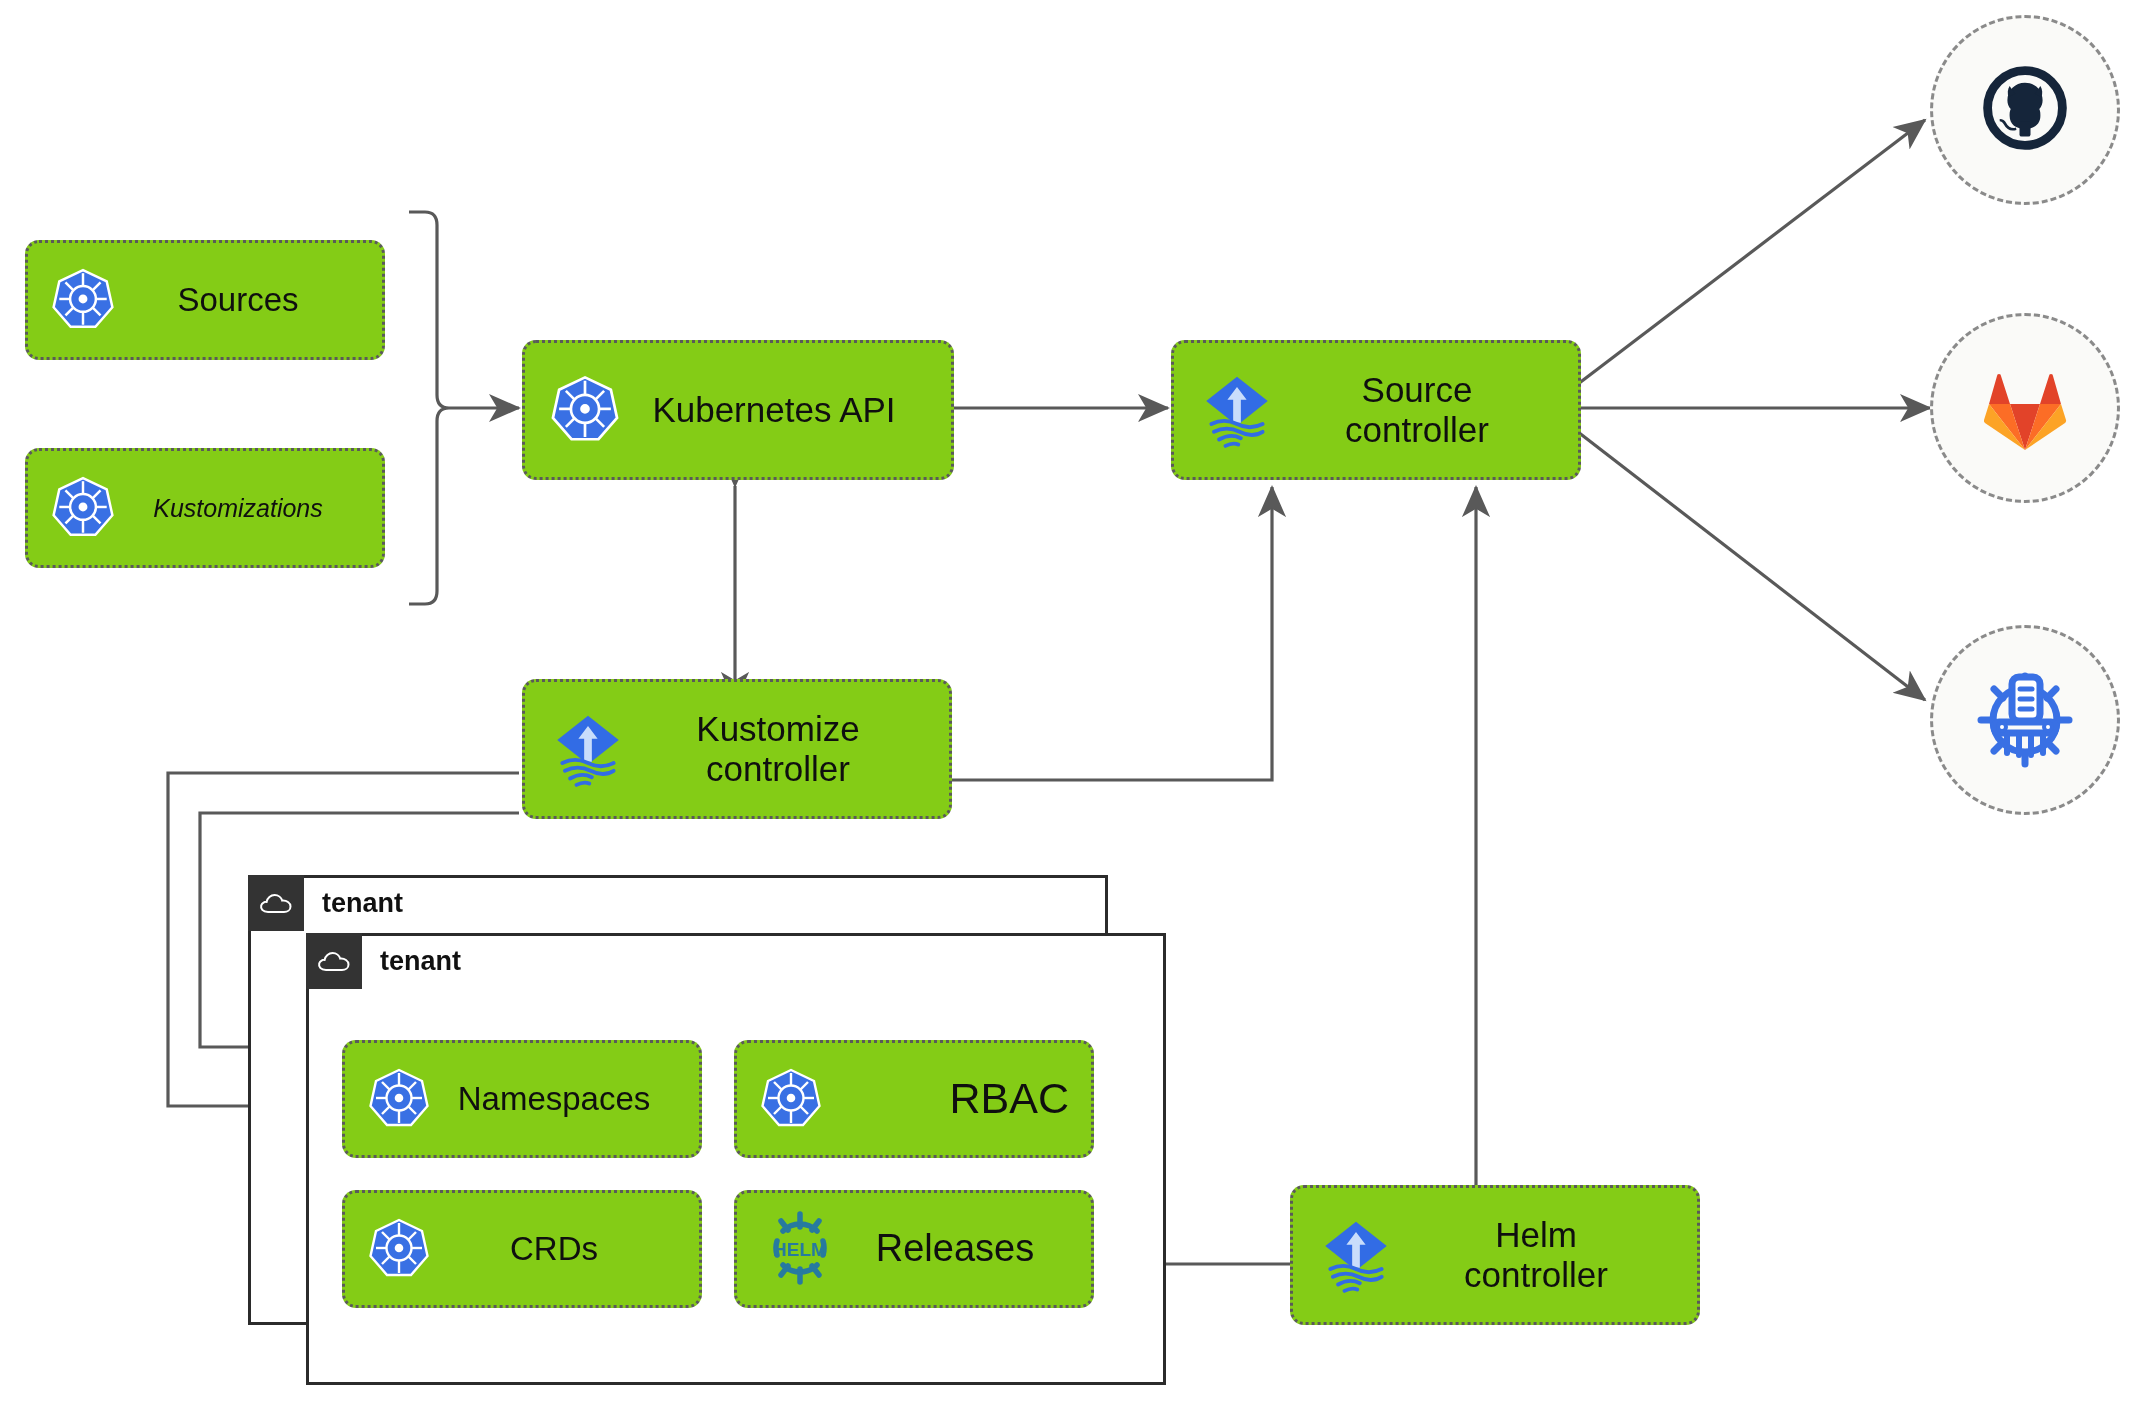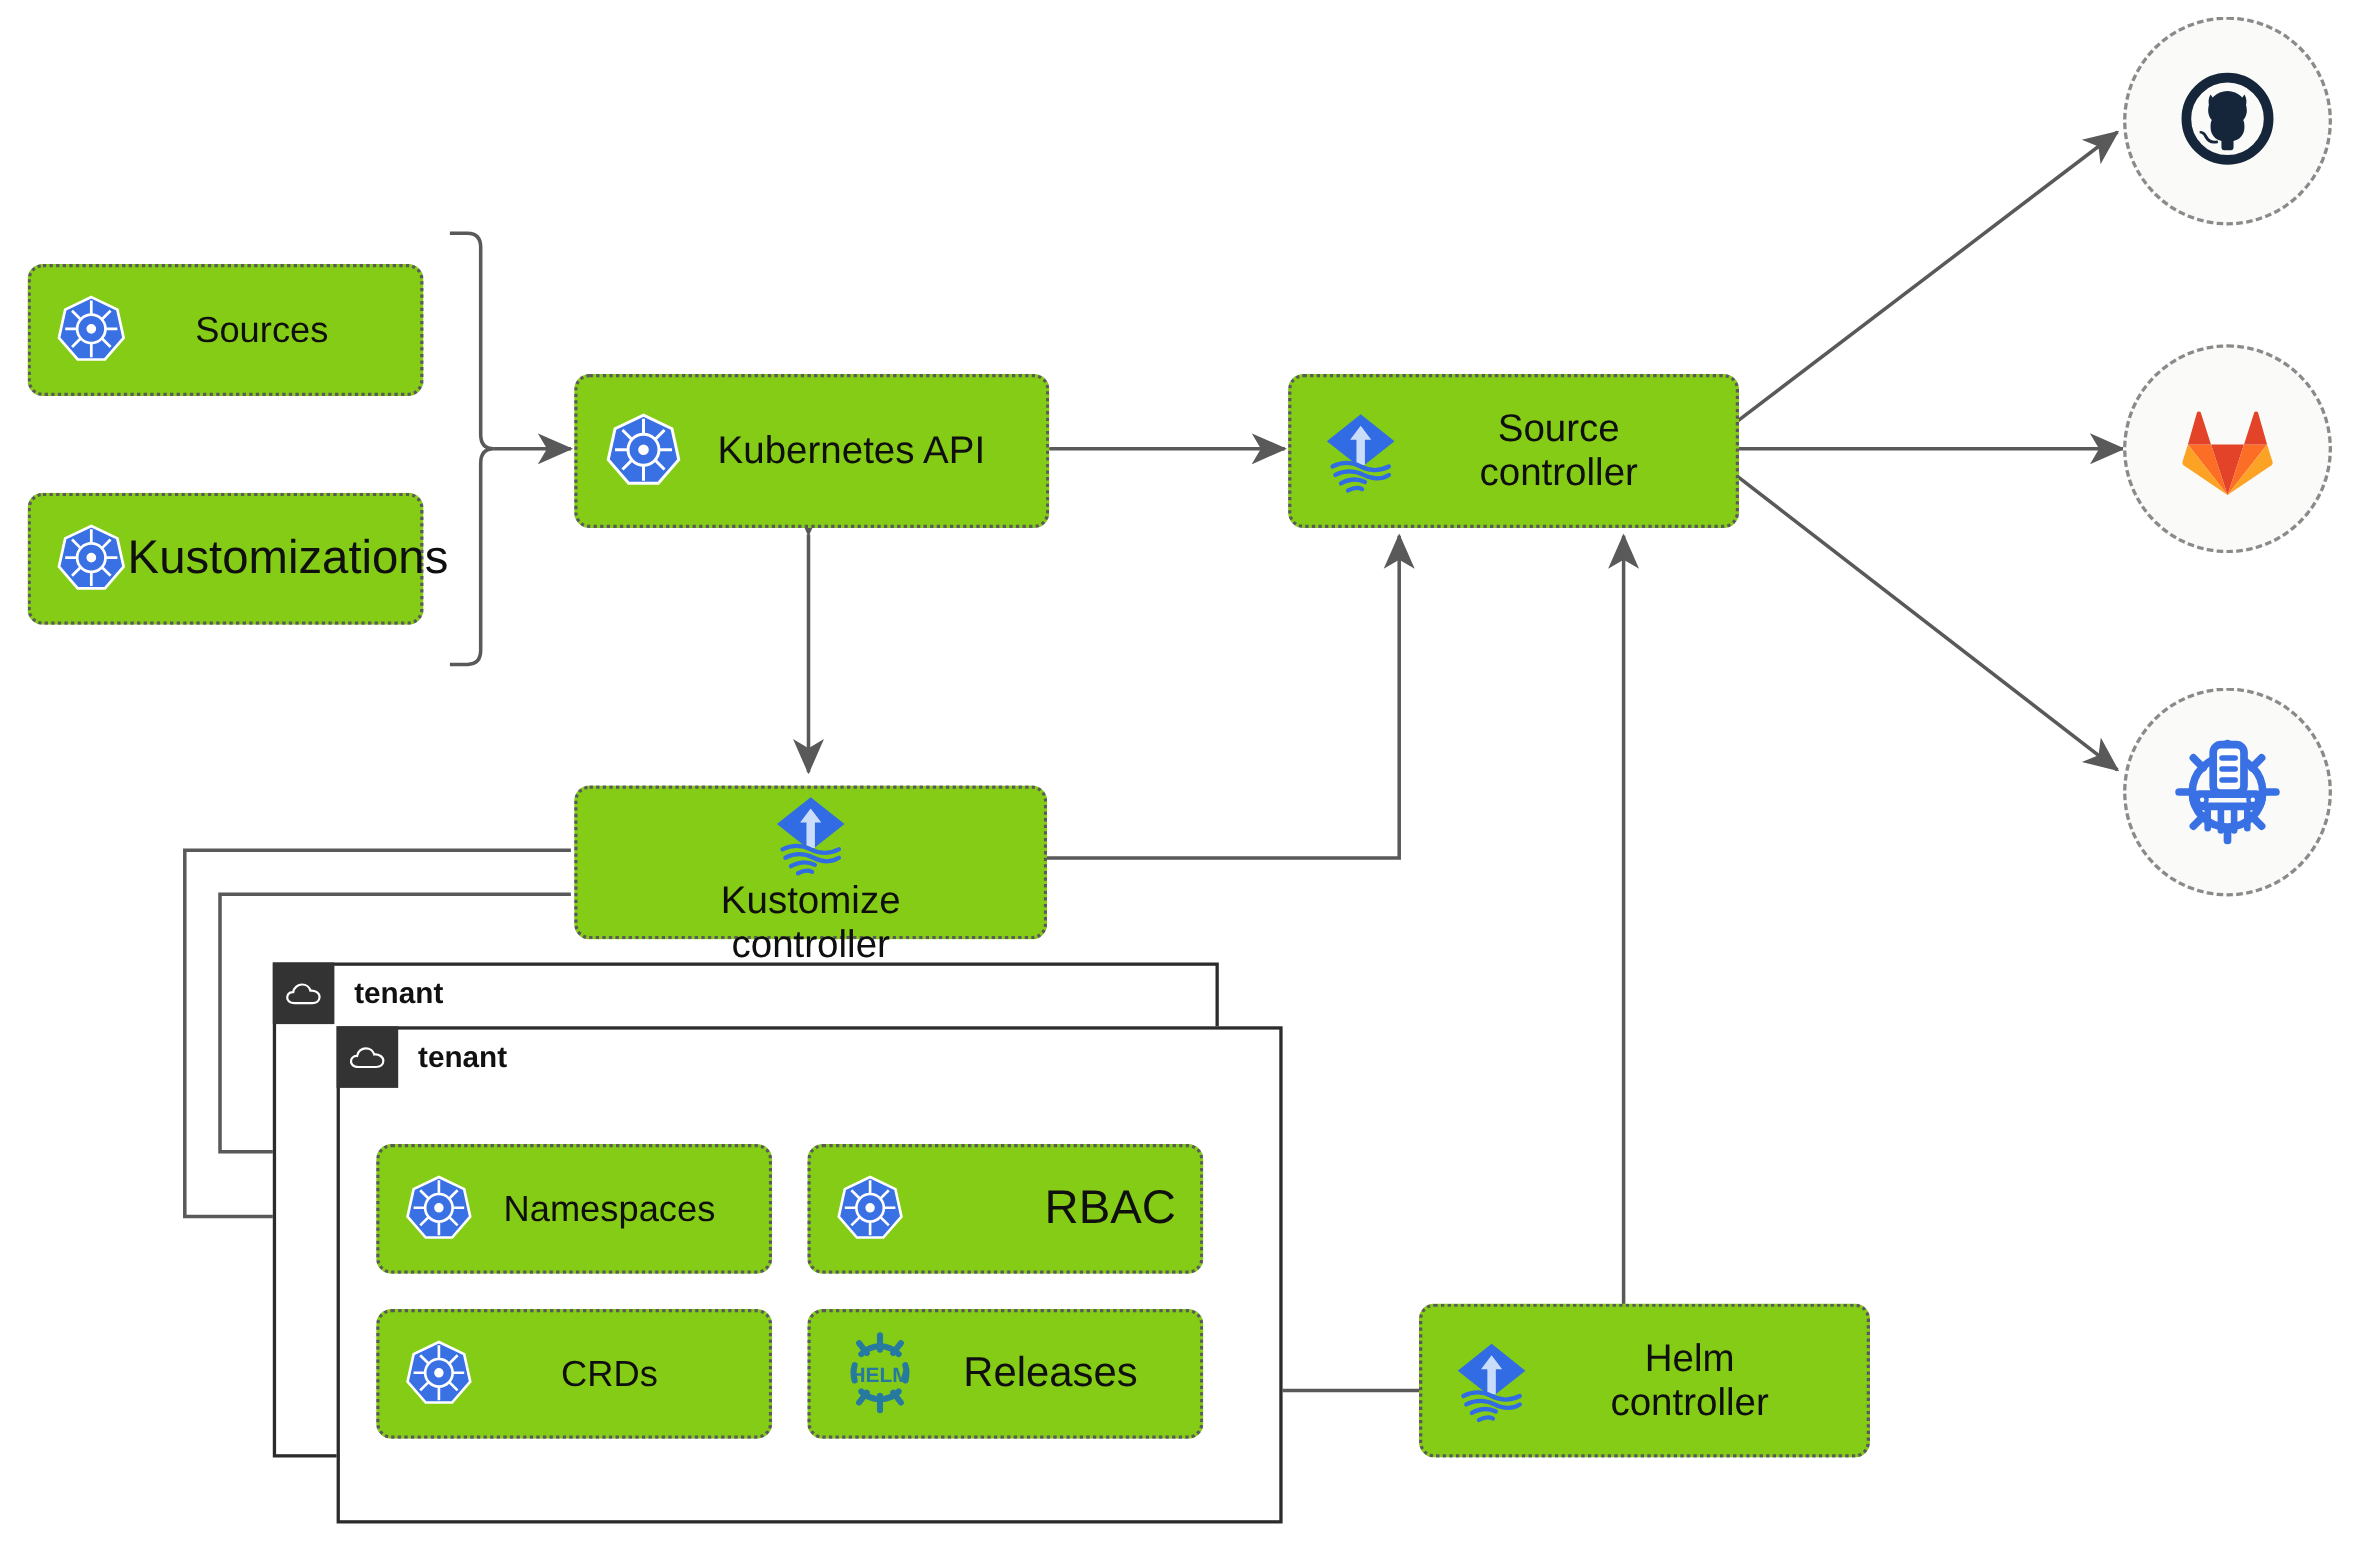--- a/index.html
+++ b/index.html
@@ -106,21 +106,21 @@
             <path d="M32 43.5 L32 56"></path>
             <path d="M9 31 L19.5 31"></path>
             <path d="M44.5 31 L55 31"></path>
             <path d="M15 15 L23 23"></path>
             <path d="M41 39 L49 47"></path>
             <path d="M49 15 L41 23"></path>
             <path d="M23 39 L15 47"></path>
           </g>
         </svg>
     </span>
-    <span class="lbl" style="font-size:43px;">Kustomizations</span>
+    <span class="lbl" style="font-size:25px;font-style:italic;">Kustomizations</span>
   </div>
 
   <div class="node" style="left:522px;top:340px;width:432px;height:140px;padding:0 24px;justify-content:center;">
     <span class="ico">
       <svg width="72" height="72" viewBox="0 0 64 64">
           <path d="M32 3 L55 14 L60.5 39 L44 58 H20 L3.5 39 L9 14 Z" fill="#3970e4" stroke="#ffffff" stroke-width="2.4"></path>
           <g stroke="#ffffff" stroke-width="2.4" fill="none">
             <circle cx="32" cy="31" r="12.5"></circle>
             <circle cx="32" cy="31" r="3.1" fill="#ffffff"></circle>
             <path d="M32 6 L32 18.5"></path>
@@ -147,21 +147,21 @@
           <path d="M14 49 Q24 44 34 49 Q44 54 52 49"></path>
           <path d="M18 55 Q27 50 35 54"></path>
           <path d="M23 60 Q29 57 33 59"></path>
         </g>
       </svg>
     </span>
     <span class="lbl" style="font-size:35px;">Source
 controller</span>
   </div>
 
-  <div class="node" style="left:522px;top:714px;width:430px;height:140px;padding:0 22px;flex-direction:column;">
+  <div class="node" style="left:522px;top:679px;width:430px;height:140px;padding:0 22px;">
     <span class="ico">
       <svg width="82" height="82" viewBox="0 0 64 64">
         <path d="M32 6 L56 25 L32 44 L8 25 Z" fill="#326ce5"></path>
         <path d="M32 14 L39.5 24 H35 V42 H29 V24 H24.5 Z" fill="#c9ddfb"></path>
         <g stroke="#326ce5" stroke-width="3" fill="none" stroke-linecap="round">
           <path d="M12 43 Q22 38 32 43 Q42 48 52 43"></path>
           <path d="M14 49 Q24 44 34 49 Q44 54 52 49"></path>
           <path d="M18 55 Q27 50 35 54"></path>
           <path d="M23 60 Q29 57 33 59"></path>
         </g>

